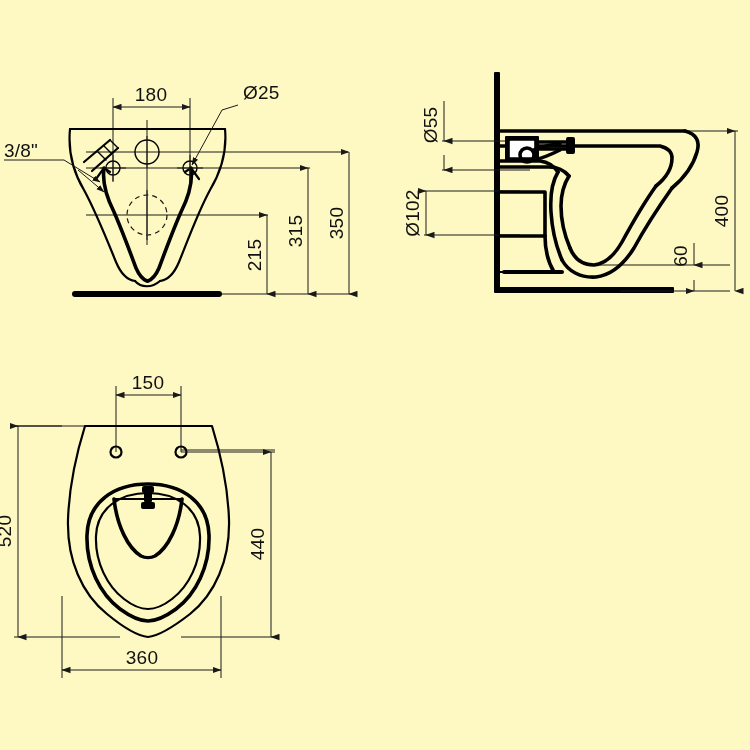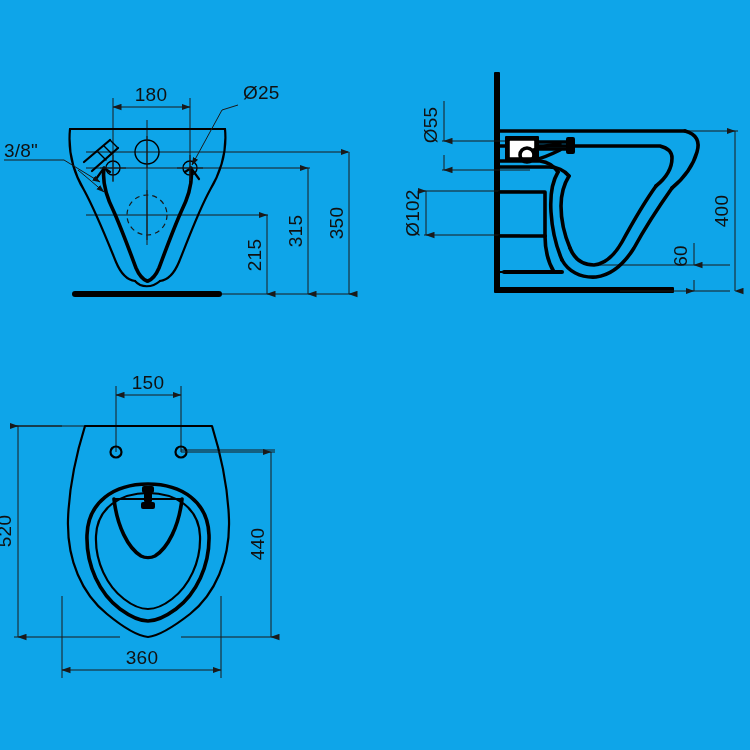--- a/index.html
+++ b/index.html
@@ -11,21 +11,21 @@
   body {
     width: 750px;
     height: 750px;
     font-family: "Liberation Sans", sans-serif;
     overflow: hidden;
   }
   #drawing-root {
     position: relative;
     width: 750px;
     height: 750px;
-    background: #0ea5e9;
+    background: #fef9c3;
   }
   svg#tech-drawing {
     display: block;
     width: 750px;
     height: 750px;
   }
   
   .obj-thick  { fill: none; stroke: #000000; stroke-width: 3.6; stroke-linecap: round; stroke-linejoin: round; }
   .obj-med    { fill: none; stroke: #000000; stroke-width: 2.2; stroke-linecap: round; stroke-linejoin: round; }
   .obj-thin   { fill: none; stroke: #000000; stroke-width: 1.4; stroke-linecap: round; stroke-linejoin: round; }

